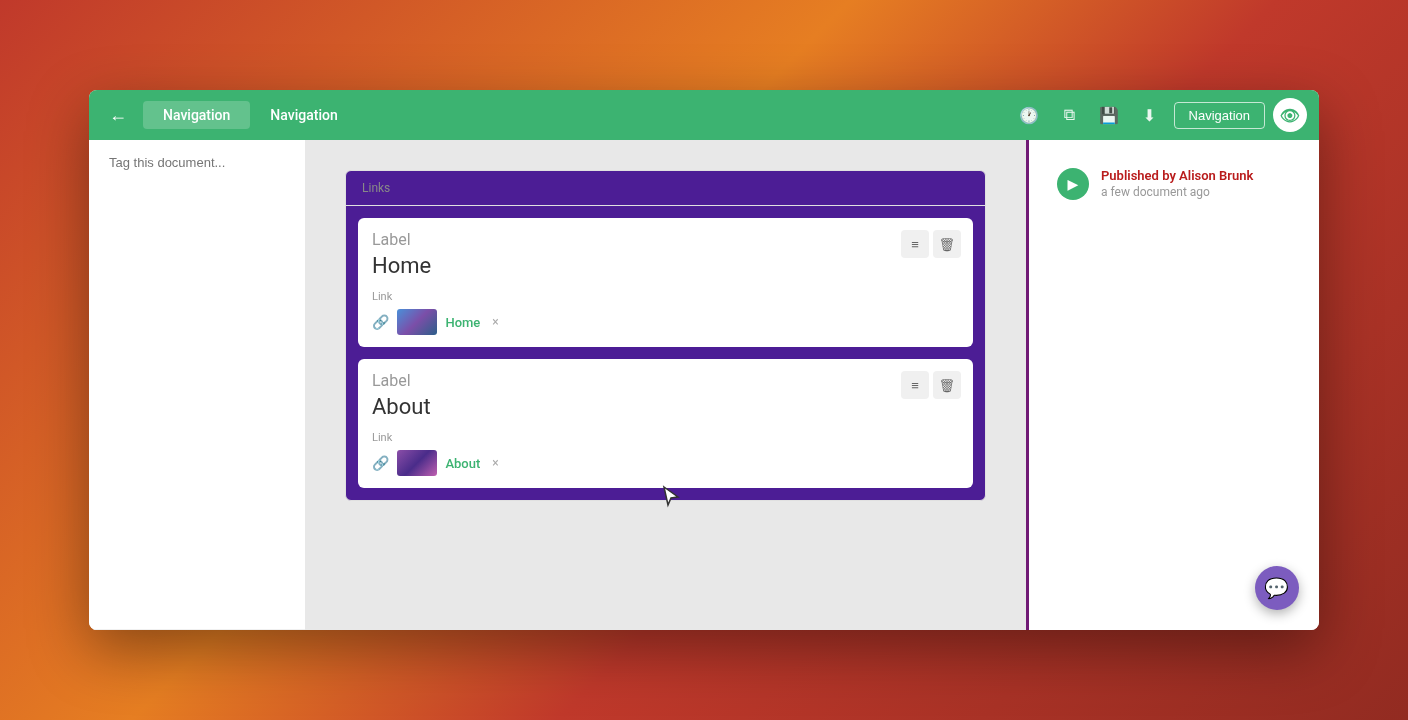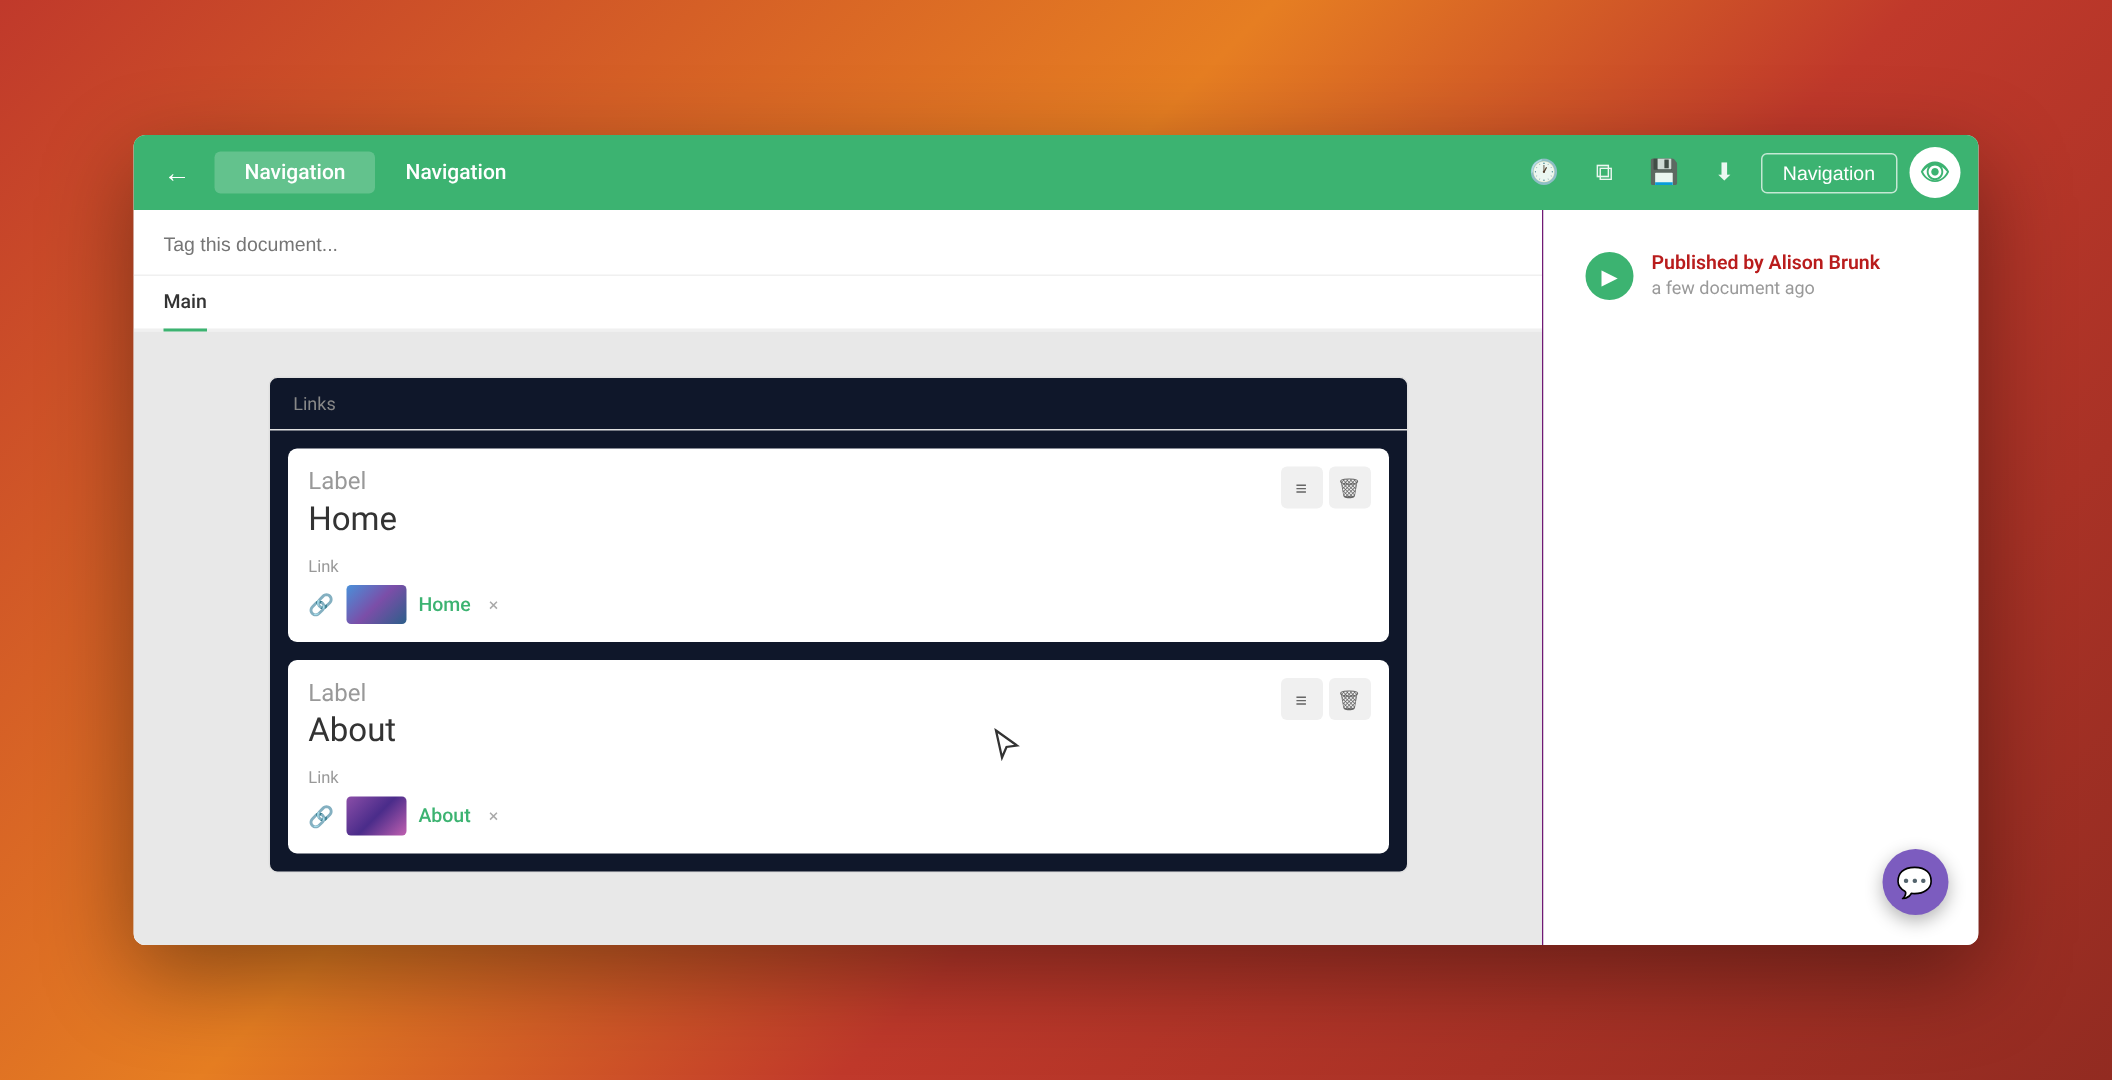--- a/index.html
+++ b/index.html
@@ -120,22 +120,22 @@
       flex: 1;
       overflow: hidden;
     }
 
     
     .main-content {
       flex: 1;
       background: white;
       overflow-y: auto;
       display: flex;
-      flex-direction: column;
-      border-right: 1px solid #701a75;
+      flex-direction: row;
+      border-right: 3px solid #701a75;
     }
 
     .tag-bar {
       padding: 12px 20px;
       border-bottom: 1px solid #f0f0f0;
     }
 
     .tag-input {
       border: none;
       outline: none;
@@ -173,21 +173,21 @@
 
     
     .editor-area {
       background: #e8e8e8;
       flex: 1;
       padding: 30px 40px;
     }
 
     
     .links-container {
-      background: #0f172a;
+      background: #4c1d95;
       border-radius: 6px;
       border: 1px solid #e0e0e0;
       overflow: hidden;
       max-width: 760px;
       margin: 0 auto;
     }
 
     .links-header {
       padding: 10px 16px;
       border-bottom: 1px solid #e0e0e0;
@@ -393,25 +393,20 @@
   </div>
 
   <div class="window-body">
 
     <div class="main-content">
 
       <div class="tag-bar">
         <input class="tag-input" type="text" placeholder="Tag this document..." style="">
       </div>
 
-      <div class="tab-bar">
-        <div class="tab-item active">
-          <span>Main</span>
-        </div>
-      </div>
 
       <div class="editor-area">
 
         <div class="links-container">
           <div class="links-header">Links</div>
 
           <div class="link-item">
             <div class="link-item-actions">
               <button class="action-icon-btn">
                 <span>≡</span>

